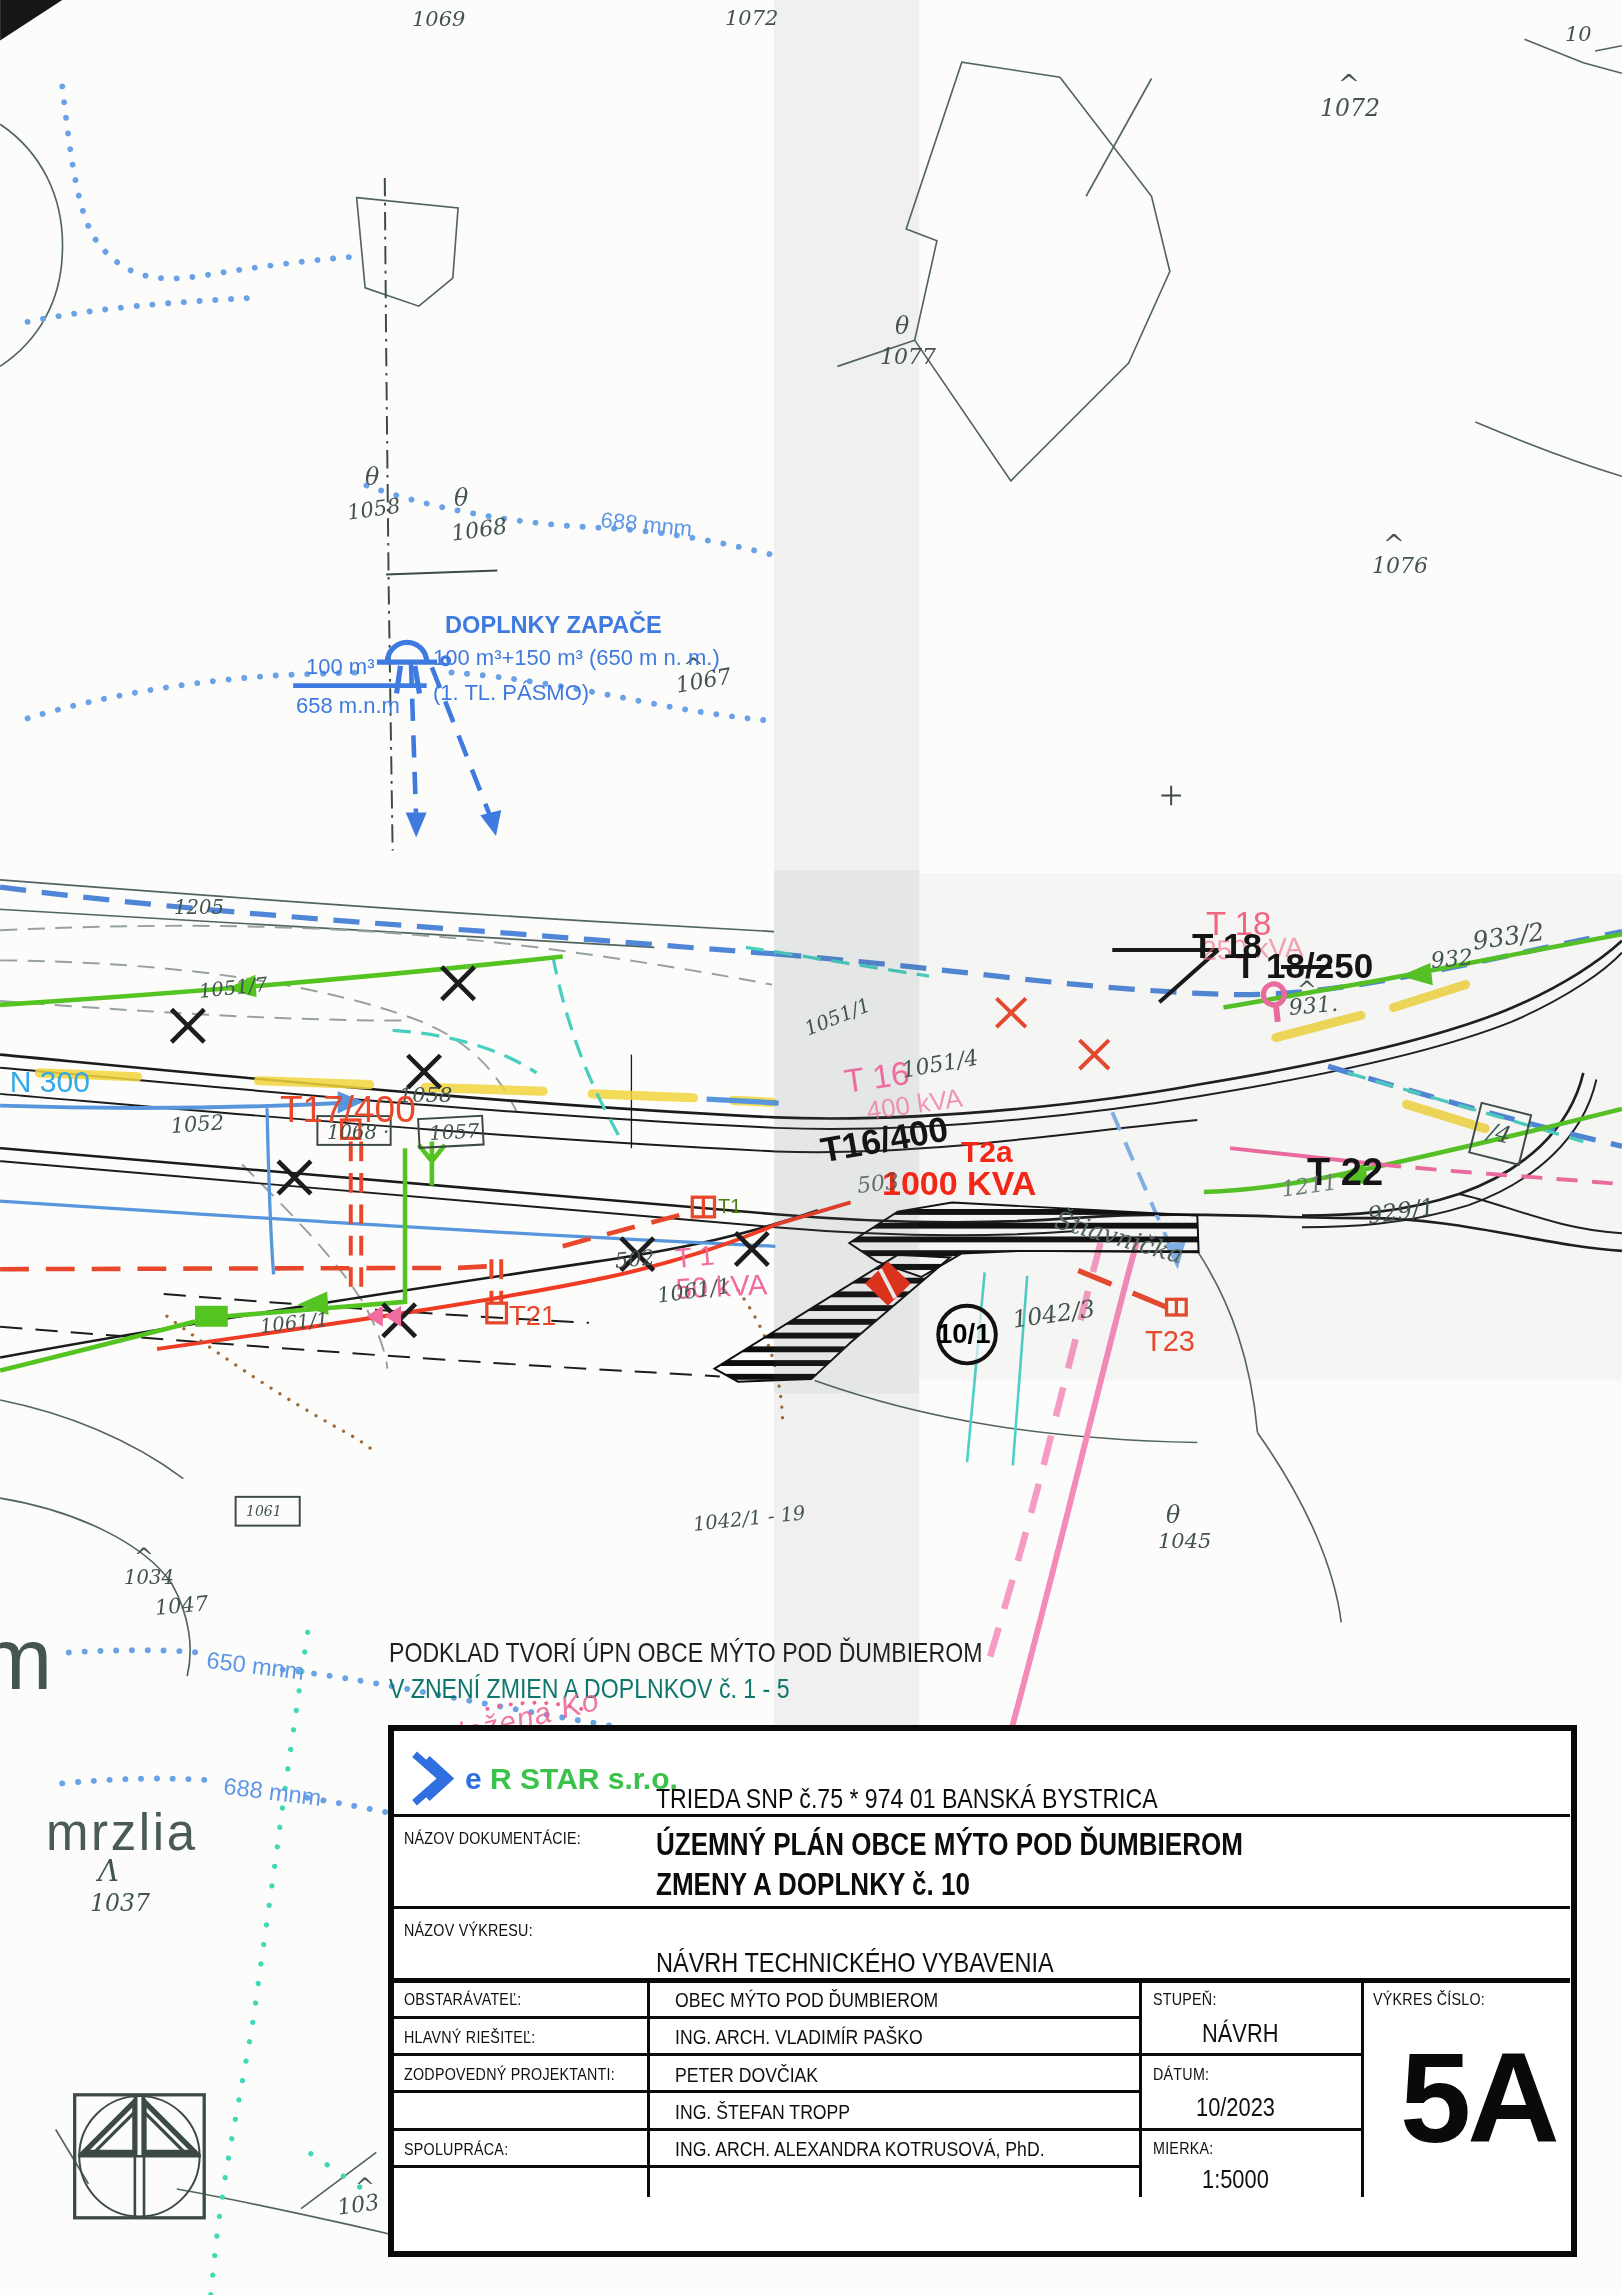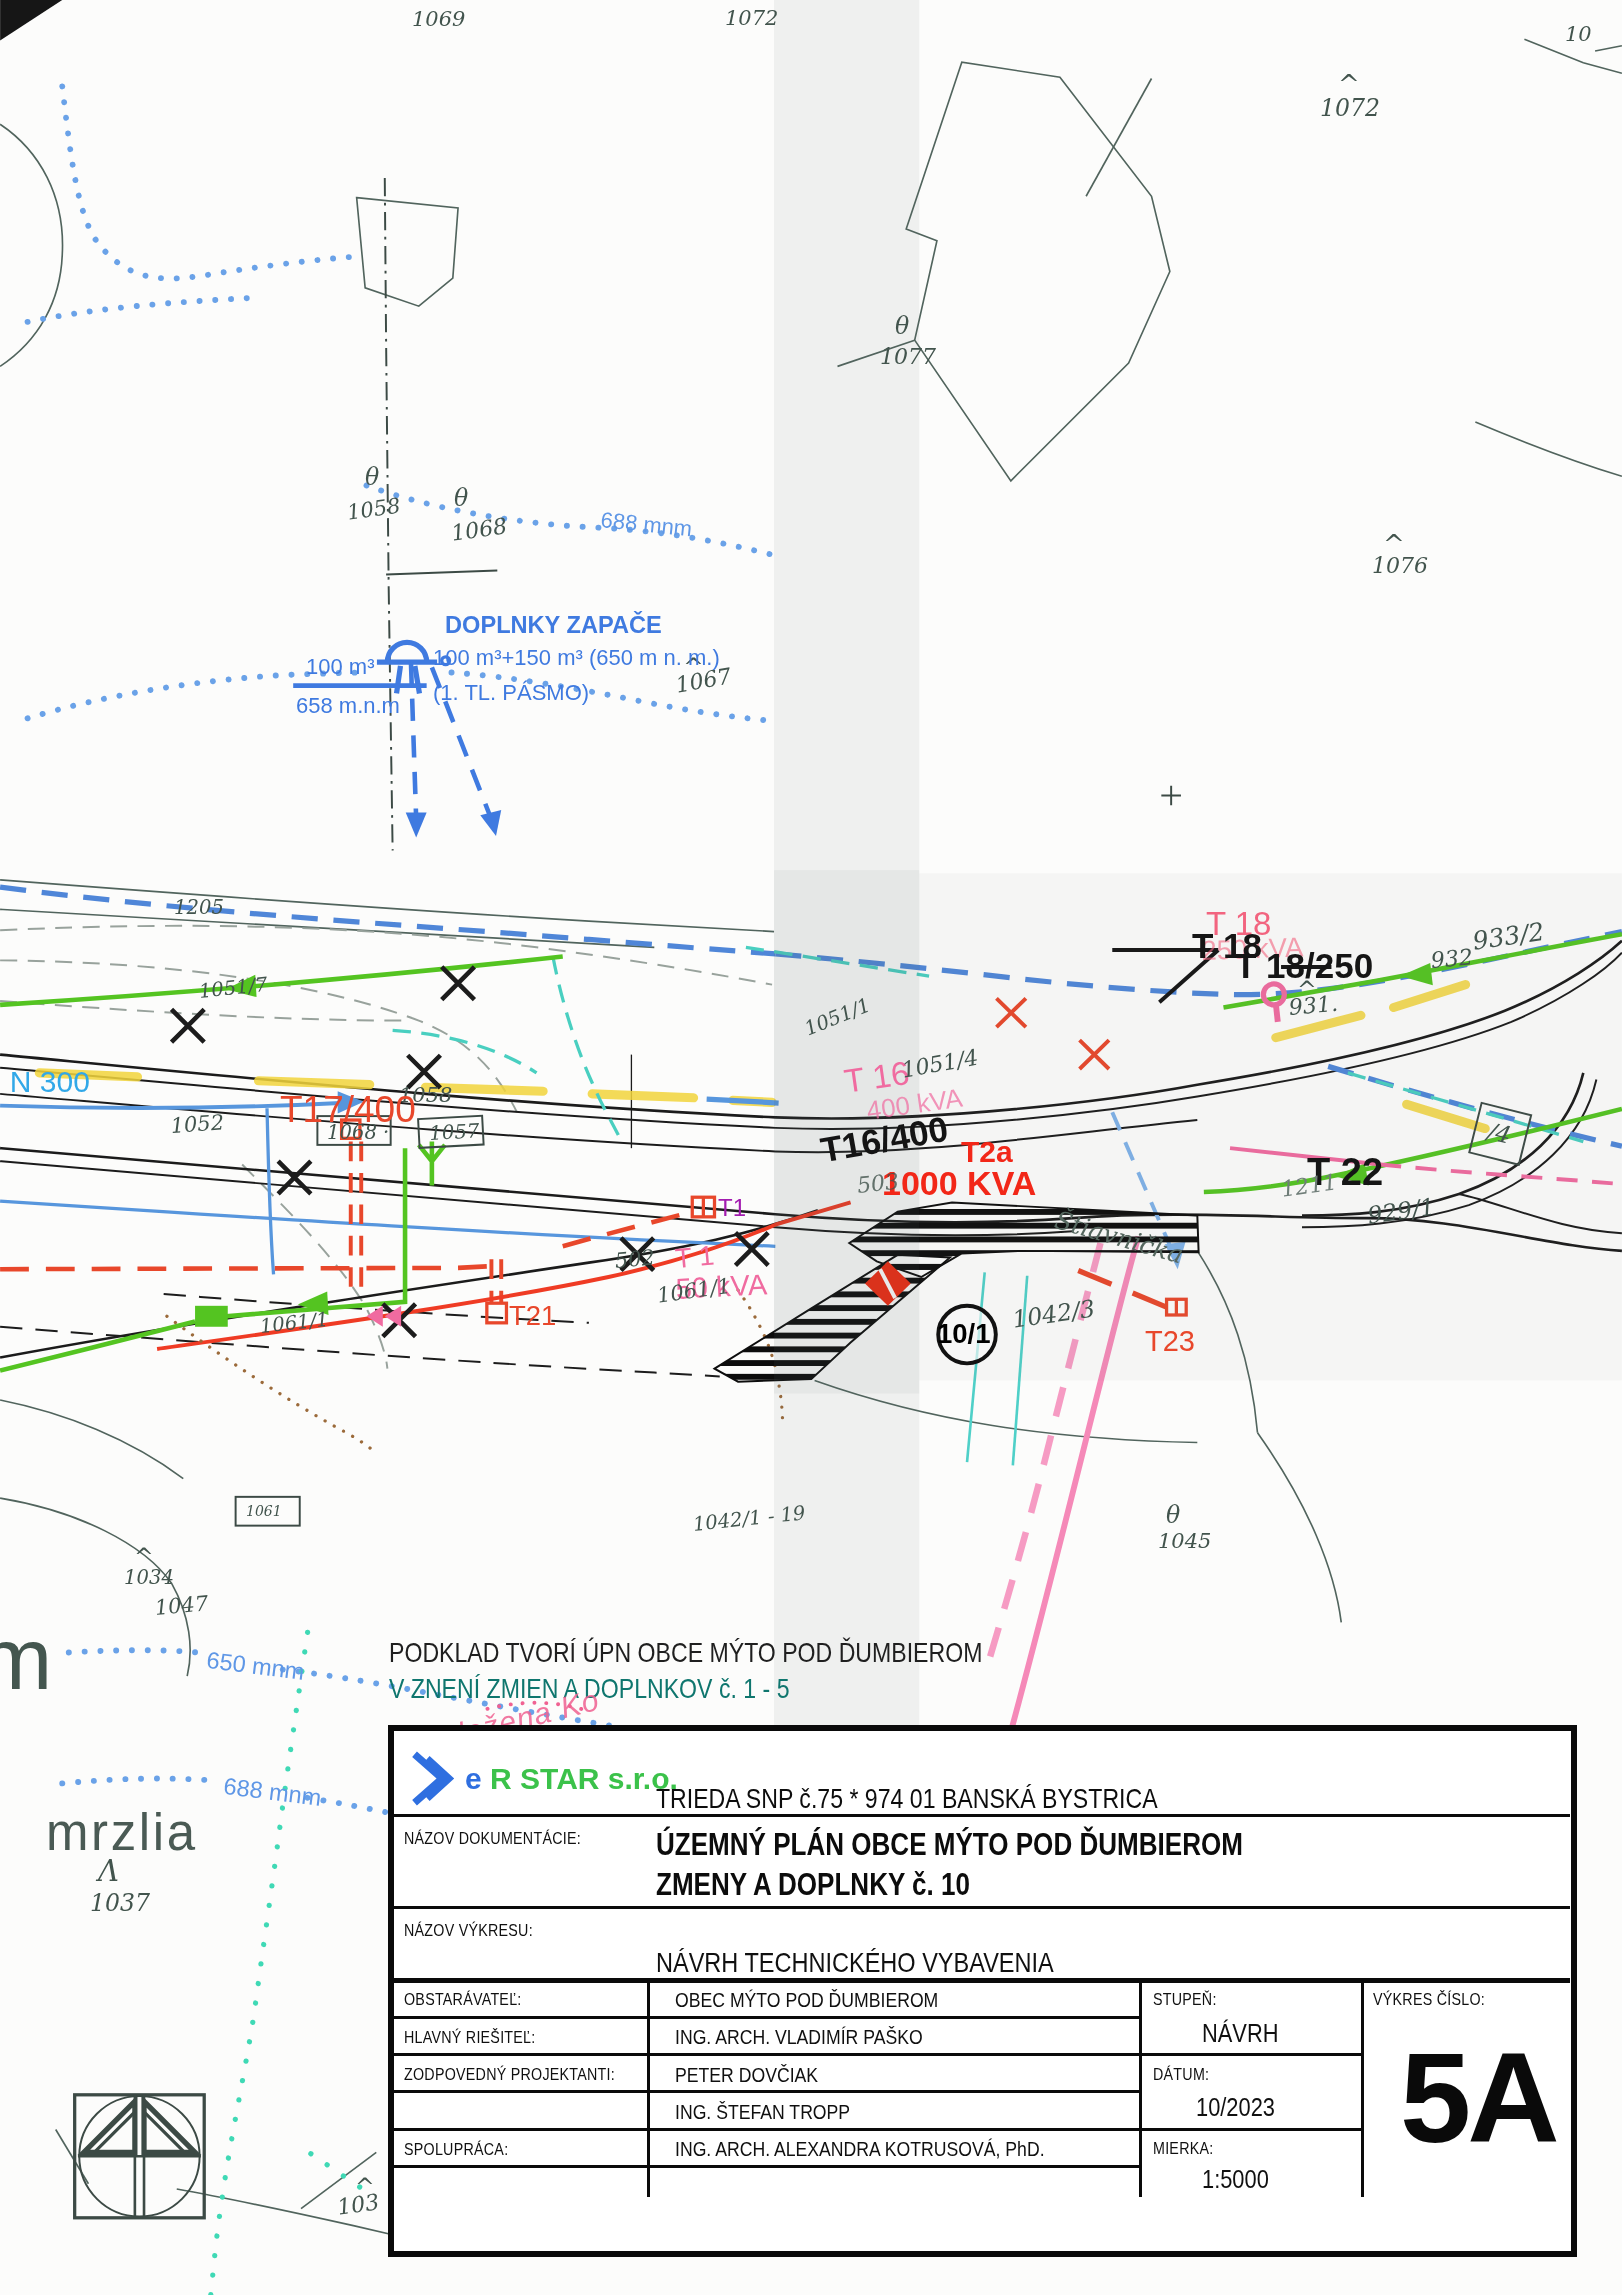--- a/index.html
+++ b/index.html
@@ -299,21 +299,21 @@
 
 <div class="lbl" style="left:9.8px;top:1067px;font-size:30px;color:#31a8e8">N 300</div>
 <div class="lbl ser" style="left:174px;top:898px;font-size:19.6px">1205</div>
 <div class="lbl ser" style="left:198px;top:982px;font-size:19.6px;transform:rotate(-6deg)">1051/7</div>
 <div class="lbl ser" style="left:170px;top:1116px;font-size:21px;transform:rotate(-4deg)">1052</div>
 <div class="lbl ser" style="left:399px;top:1085px;font-size:21px">1058</div>
 <div class="lbl ser" style="left:327px;top:1123px;font-size:19.6px">1068 ·</div>
 <div class="lbl ser" style="left:429px;top:1124px;font-size:19.6px;transform:rotate(-3deg)">1057</div>
 <div class="lbl" style="left:280px;top:1091px;font-size:37px;color:#e8472b">T17/400</div>
 <div class="lbl" style="left:509px;top:1302px;font-size:27.5px;color:#e8472b">T21</div>
-<div class="lbl" style="left:718px;top:1196px;font-size:24px;color:#a21caf">T1</div>
+<div class="lbl" style="left:718px;top:1196px;font-size:20px;color:#4d7c0f">T1</div>
 <div class="lbl" style="left:674px;top:1245px;font-size:27.5px;color:#f06ba0;transform:rotate(-5deg)">T 1</div>
 <div class="lbl" style="left:675px;top:1275px;font-size:29px;color:#f06ba0;transform:rotate(-3deg)">50 kVA</div>
 <div class="lbl ser" style="left:614px;top:1251px;font-size:21px;transform:rotate(-5deg)">502</div>
 <div class="lbl ser" style="left:656px;top:1286px;font-size:21px;transform:rotate(-8deg)">1061/1</div>
 <div class="lbl ser" style="left:259px;top:1317px;font-size:19.6px;transform:rotate(-6deg)">1061/1</div>
 <div class="lbl ser" style="left:246px;top:1504px;font-size:14px">1061</div>
 <div class="lbl ser" style="left:154px;top:1598px;font-size:21px;transform:rotate(-5deg)">1047</div>
 <div class="lbl ser" style="left:134px;top:1546px;font-size:23.6px">^</div>
 <div class="lbl ser" style="left:124px;top:1568px;font-size:19.6px">1034</div>
 <div class="lbl" style="left:842px;top:1065px;font-size:33px;color:#f06ba0;transform:rotate(-8deg)">T 16</div>

